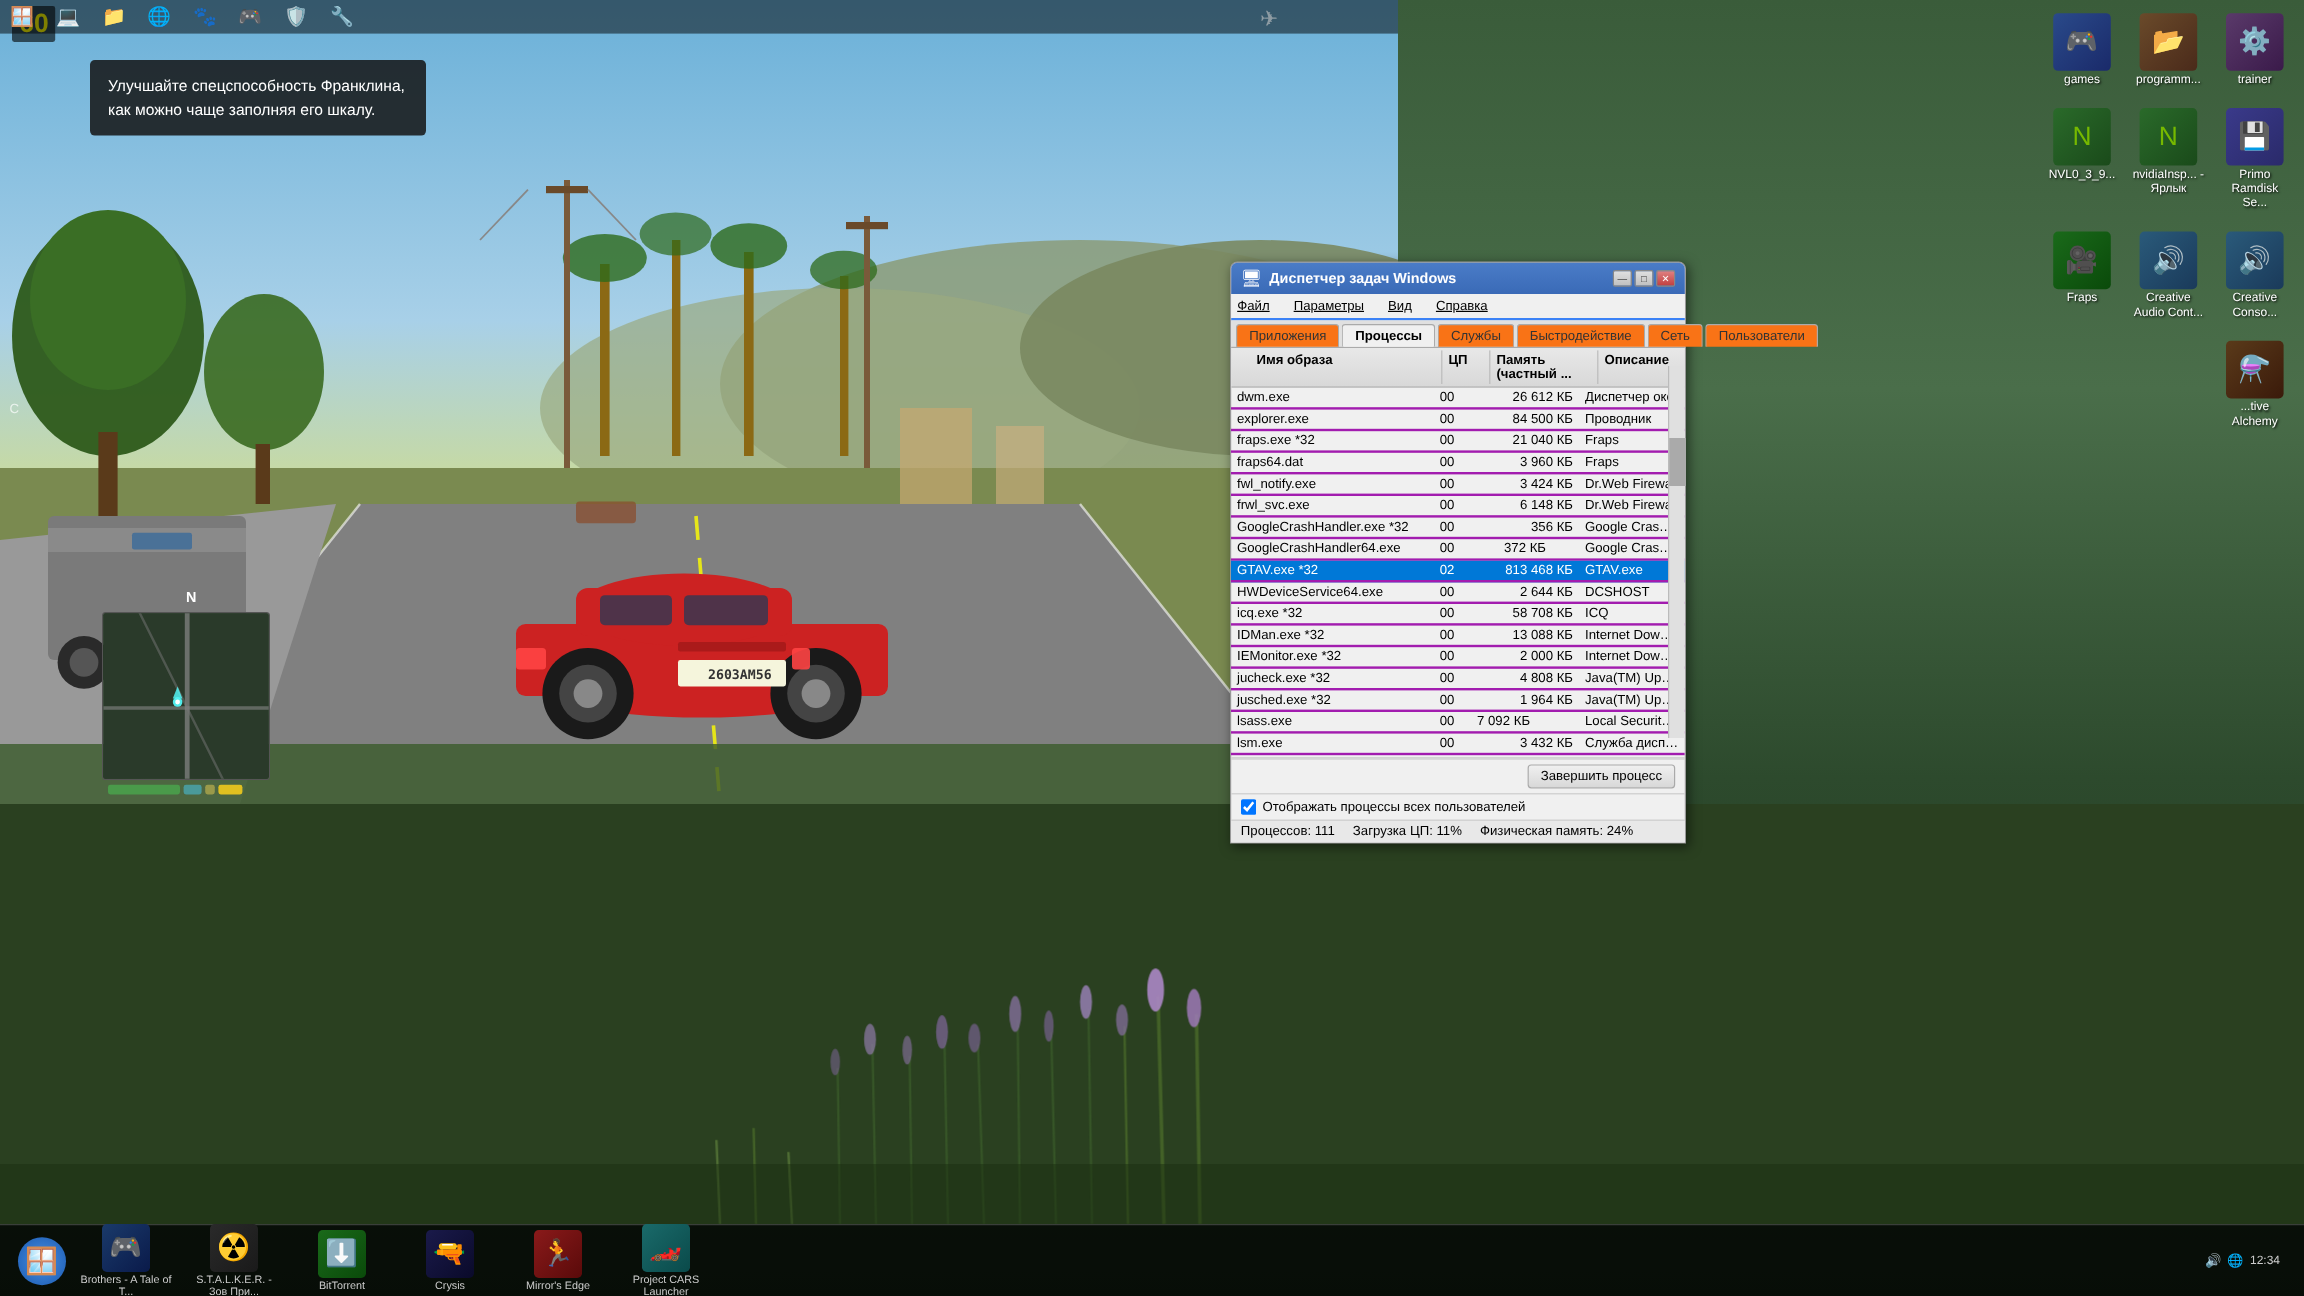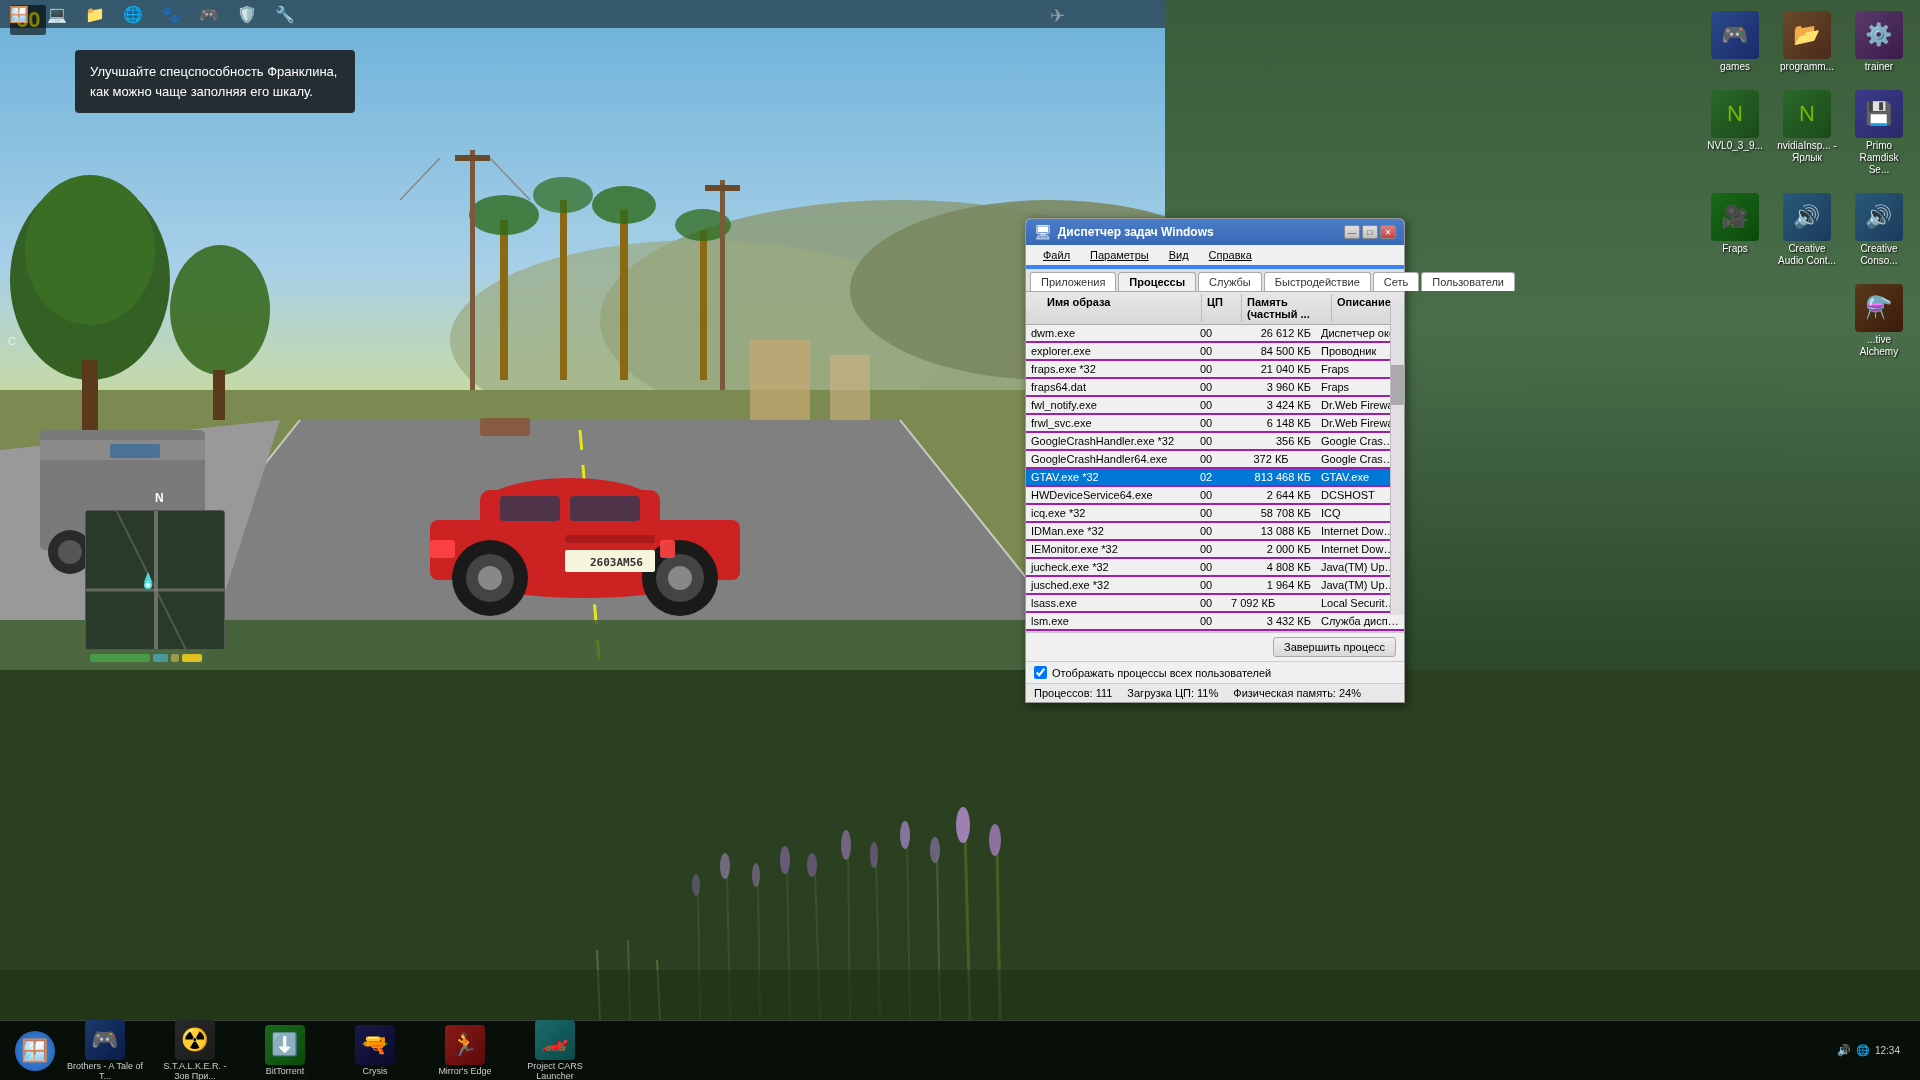--- a/index.html
+++ b/index.html
@@ -228,22 +228,22 @@
       font-size: 8px;
       cursor: pointer;
       color: #333;
     }
 
     .win-btn.close { background: linear-gradient(180deg, #e08080 0%, #c04040 100%); color: white; }
 
     #tm-menubar {
       background: #f0f0f0;
       display: flex;
-      padding: 2px 12px;
-      border-bottom: 4px solid #3b82f6;
+      padding: 2px 0;
+      border-bottom: 2px solid #3b82f6;
       gap: 10px;
     }
 
     .tm-menu-item {
       font-size: 11px;
       color: #000;
       padding: 2px 5px;
       cursor: pointer;
       text-decoration: underline;
     }
@@ -253,21 +253,21 @@
       background: #e0e0e0;
       border-bottom: 1px solid #aaa;
       padding: 3px 4px 0;
       gap: 2px;
     }
 
     .tm-tab {
       padding: 3px 10px;
       font-size: 11px;
       cursor: pointer;
-      background: #ffffff;
+      background: #f97316;
       border: 1px solid #aaa;
       border-bottom: none;
       border-radius: 3px 3px 0 0;
       color: #333;
     }
 
     .tm-tab.active {
       background: #f0f0f0;
       font-weight: bold;
       color: #000;

